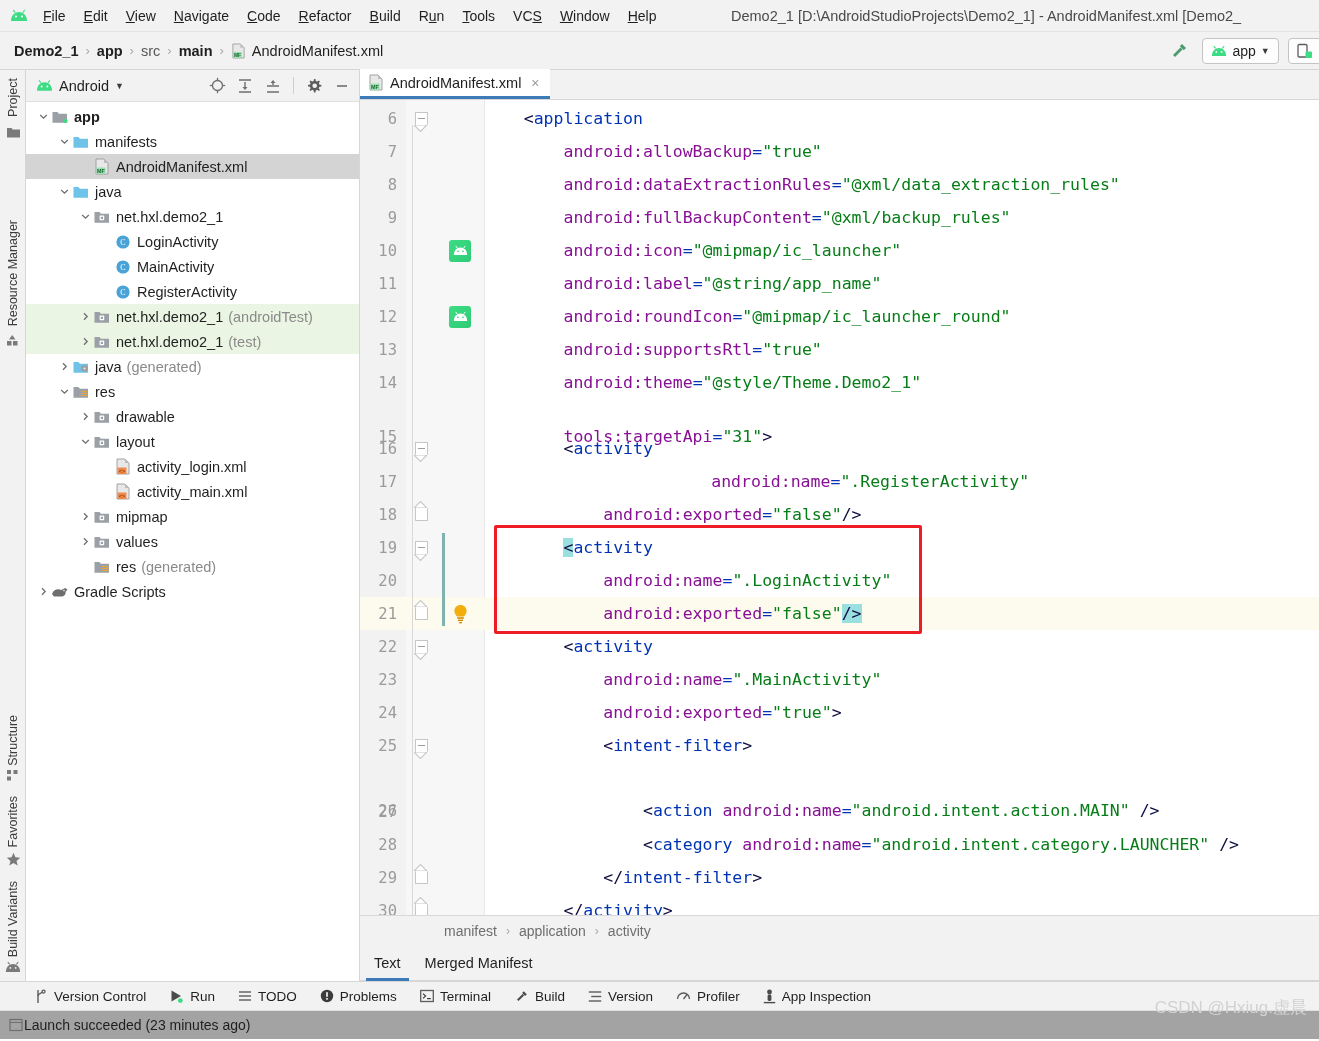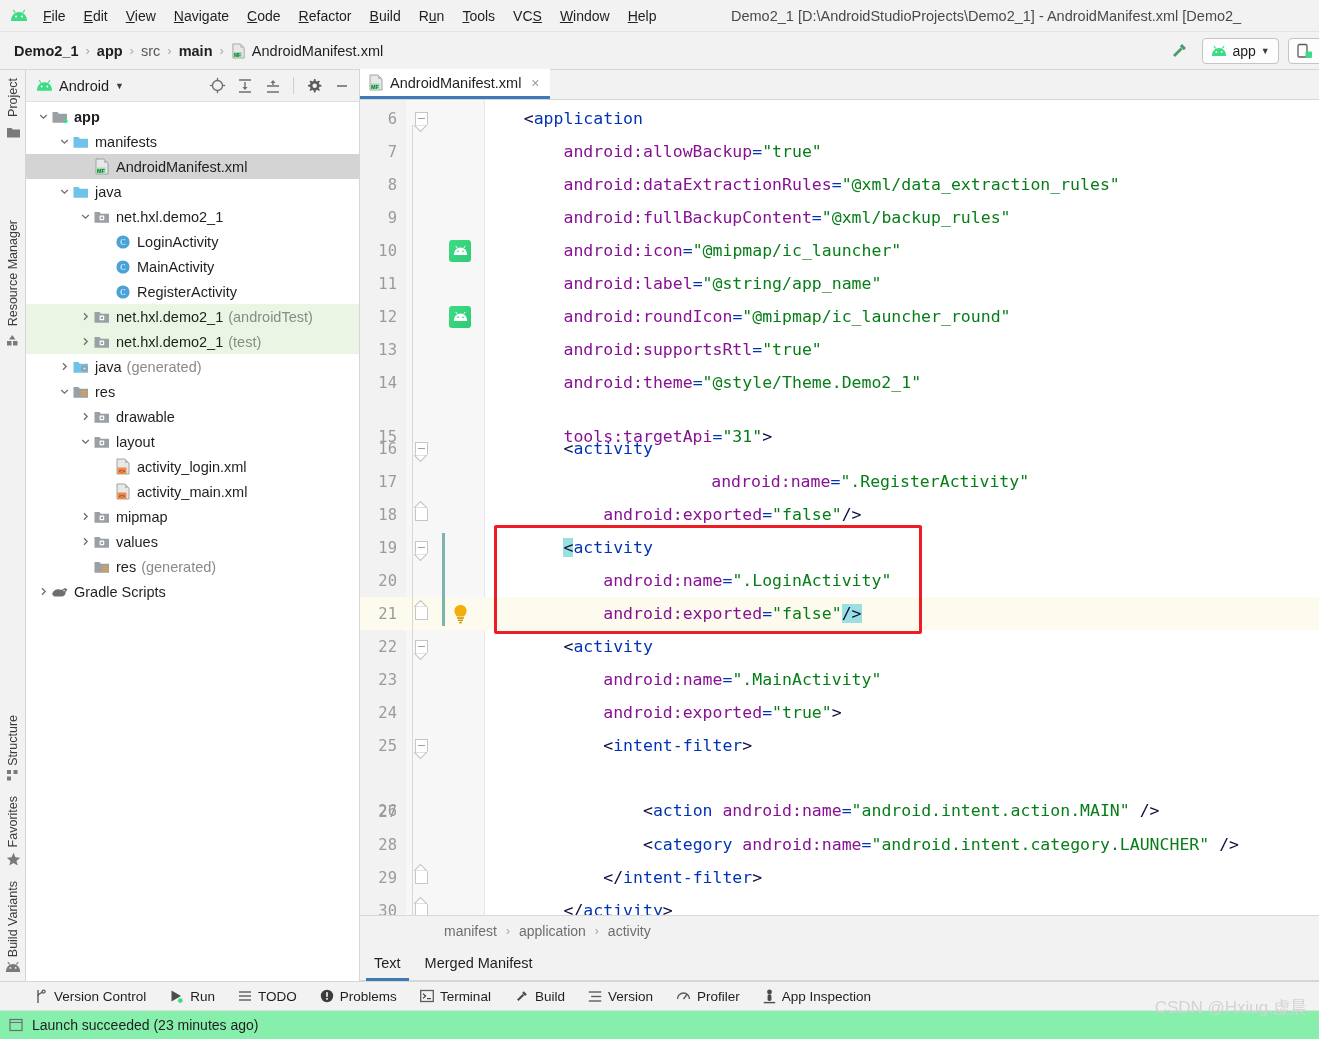--- a/index.html
+++ b/index.html
@@ -160,22 +160,22 @@
     content:""; position:absolute; left:-8px; right:-8px; bottom:0; height:3px; background:#3d7ab8;
   }
 
   
   #toolwin{
     height:29px; background:#f2f2f2; border-top:1px solid #d6d6d6;
     display:flex; align-items:center; padding-left:34px; gap:23px;
   }
   .twitem{ display:flex; align-items:center; gap:6px; font-size:13.5px; color:#1f1f1f; white-space:nowrap; }
   #statusbar{
-    height:29px; background:#86efac; border-top:1px solid #e0e0e0;
-    display:flex; align-items:center; padding-left:8px; gap:8px; position:relative;
+    height:29px; background:#a3a3a3; border-top:1px solid #e0e0e0;
+    display:flex; align-items:center; padding-left:8px; position:relative;
   }
   #statustext{ font-size:14px; color:#1f1f1f; }
   #watermark{
     position:absolute; right:12px; bottom:22px; font-size:17px; color:#d2d2d2;
     font-family:"Liberation Sans", sans-serif; white-space:nowrap;
   }
   svg{ display:block; }
 </style>
 </head>
 <body>

